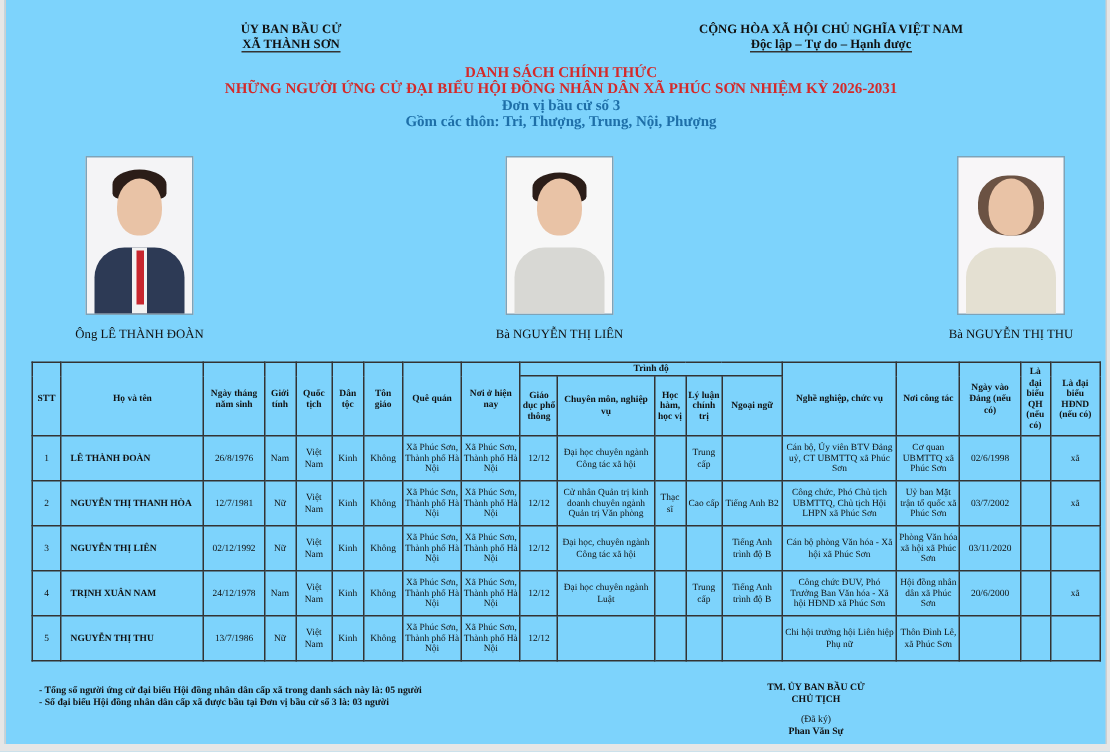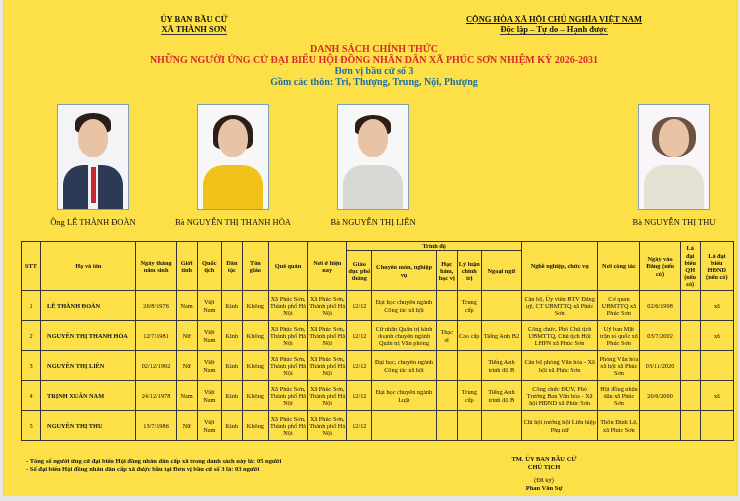--- a/index.html
+++ b/index.html
@@ -4,31 +4,31 @@
   <style>
     html, body { margin: 0; padding: 0; }
     body {
       width: 740px; height: 501px; overflow: hidden;
       background: #e6e6e6;
       font-family: "Liberation Serif", "DejaVu Serif", serif;
       color: #111;
     }
     .page {
       position: absolute; left: 3px; top: 0; width: 733px; height: 496px;
-      background: #fde047;
+      background: #7dd3fc;
       border-left: 1px solid #cfcfcf; border-right: 1px solid #cfcfcf;
     }
     .hdr-left {
       position: absolute; left: 130px; top: 14px; width: 120px; text-align: center;
       font-weight: bold; font-size: 8.5px; line-height: 10px;
     }
     .hdr-left .u { display: inline-block; border-bottom: 1px solid #333; padding-bottom: 0; }
     .hdr-right {
       position: absolute; left: 415px; top: 14px; width: 270px; text-align: center;
-      font-weight: bold; font-size: 8.5px; line-height: 10px; text-decoration: underline;
+      font-weight: bold; font-size: 8.5px; line-height: 10px;
     }
     .hdr-right .motto { display: inline-block; border-bottom: 1px solid #333; }
     .title-block {
       position: absolute; left: 0; top: 43px; width: 740px; text-align: center;
       font-weight: bold;
     }
     .t-red { color: #d42a2a; font-size: 10px; line-height: 11px; }
     .t-blue { color: #1e6fa8; font-size: 10px; line-height: 11px; }
     .photos {
       position: absolute; left: 0; top: 104px; width: 740px; height: 130px;
@@ -103,28 +103,20 @@
   <div class="photos">
     <div class="cand" style="left:19px;">
       <div class="photo" style="background:#f4f4f6;">
         <div class="body" style="background:#2d3a55;"></div>
         <div style="position:absolute;left:30px;top:60px;width:10px;height:44px;background:#f2f2f2;"></div>
         <div style="position:absolute;left:33px;top:62px;width:5px;height:36px;background:#c8262e;"></div>
         <div class="hair"></div>
         <div class="head"></div>
       </div>
       <div class="cand-name">Ông LÊ THÀNH ĐOÀN</div>
-    </div>
-    <div class="cand" style="left:159px;">
-      <div class="photo" style="background:#f7f7f7;">
-        <div class="body" style="background:#f2c21b;"></div>
-        <div class="hair" style="height:34px;top:10px;left:15px;width:40px;"></div>
-        <div class="head"></div>
-      </div>
-      <div class="cand-name">Bà NGUYỄN THỊ THANH HÒA</div>
     </div>
     <div class="cand" style="left:299px;">
       <div class="photo" style="background:#f7f7f7;">
         <div class="body" style="background:#d8d8d4;"></div>
         <div class="hair" style="top:10px;"></div>
         <div class="head"></div>
       </div>
       <div class="cand-name">Bà NGUYỄN THỊ LIÊN</div>
     </div>
     <div class="cand" style="left:600px;">

